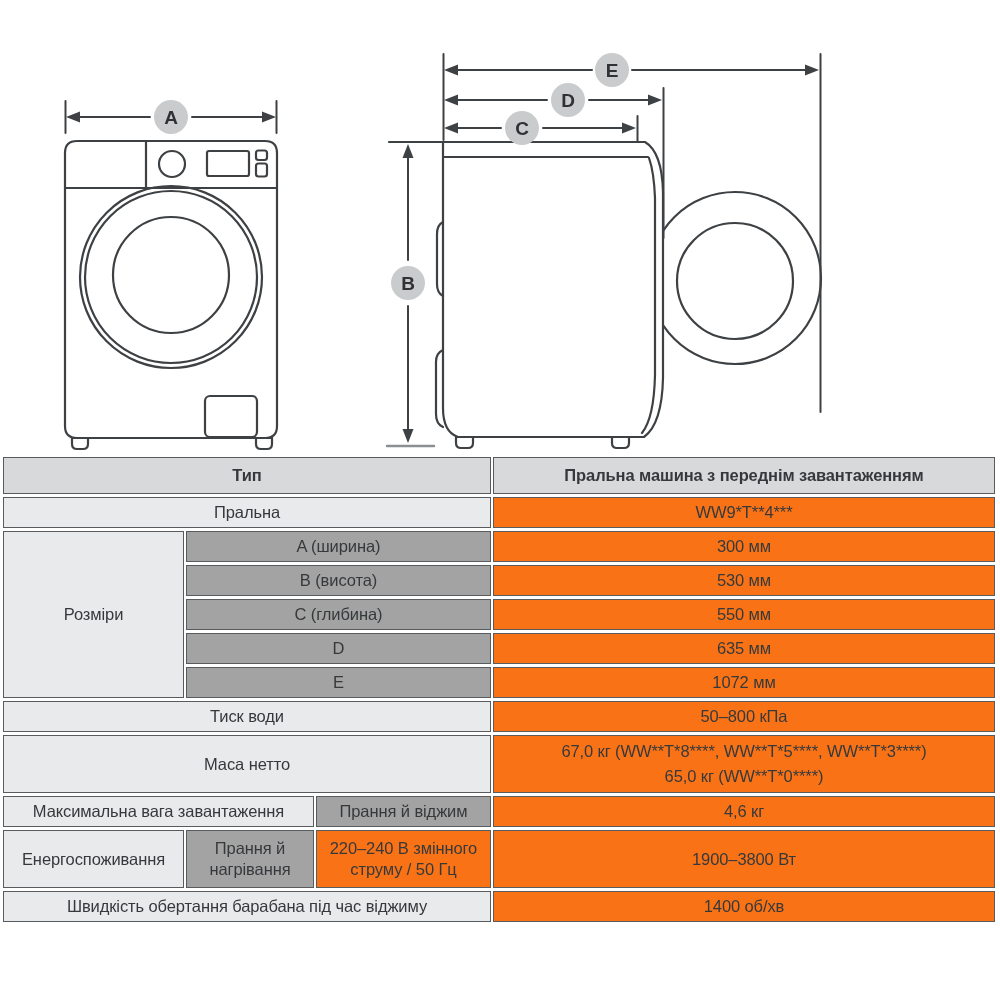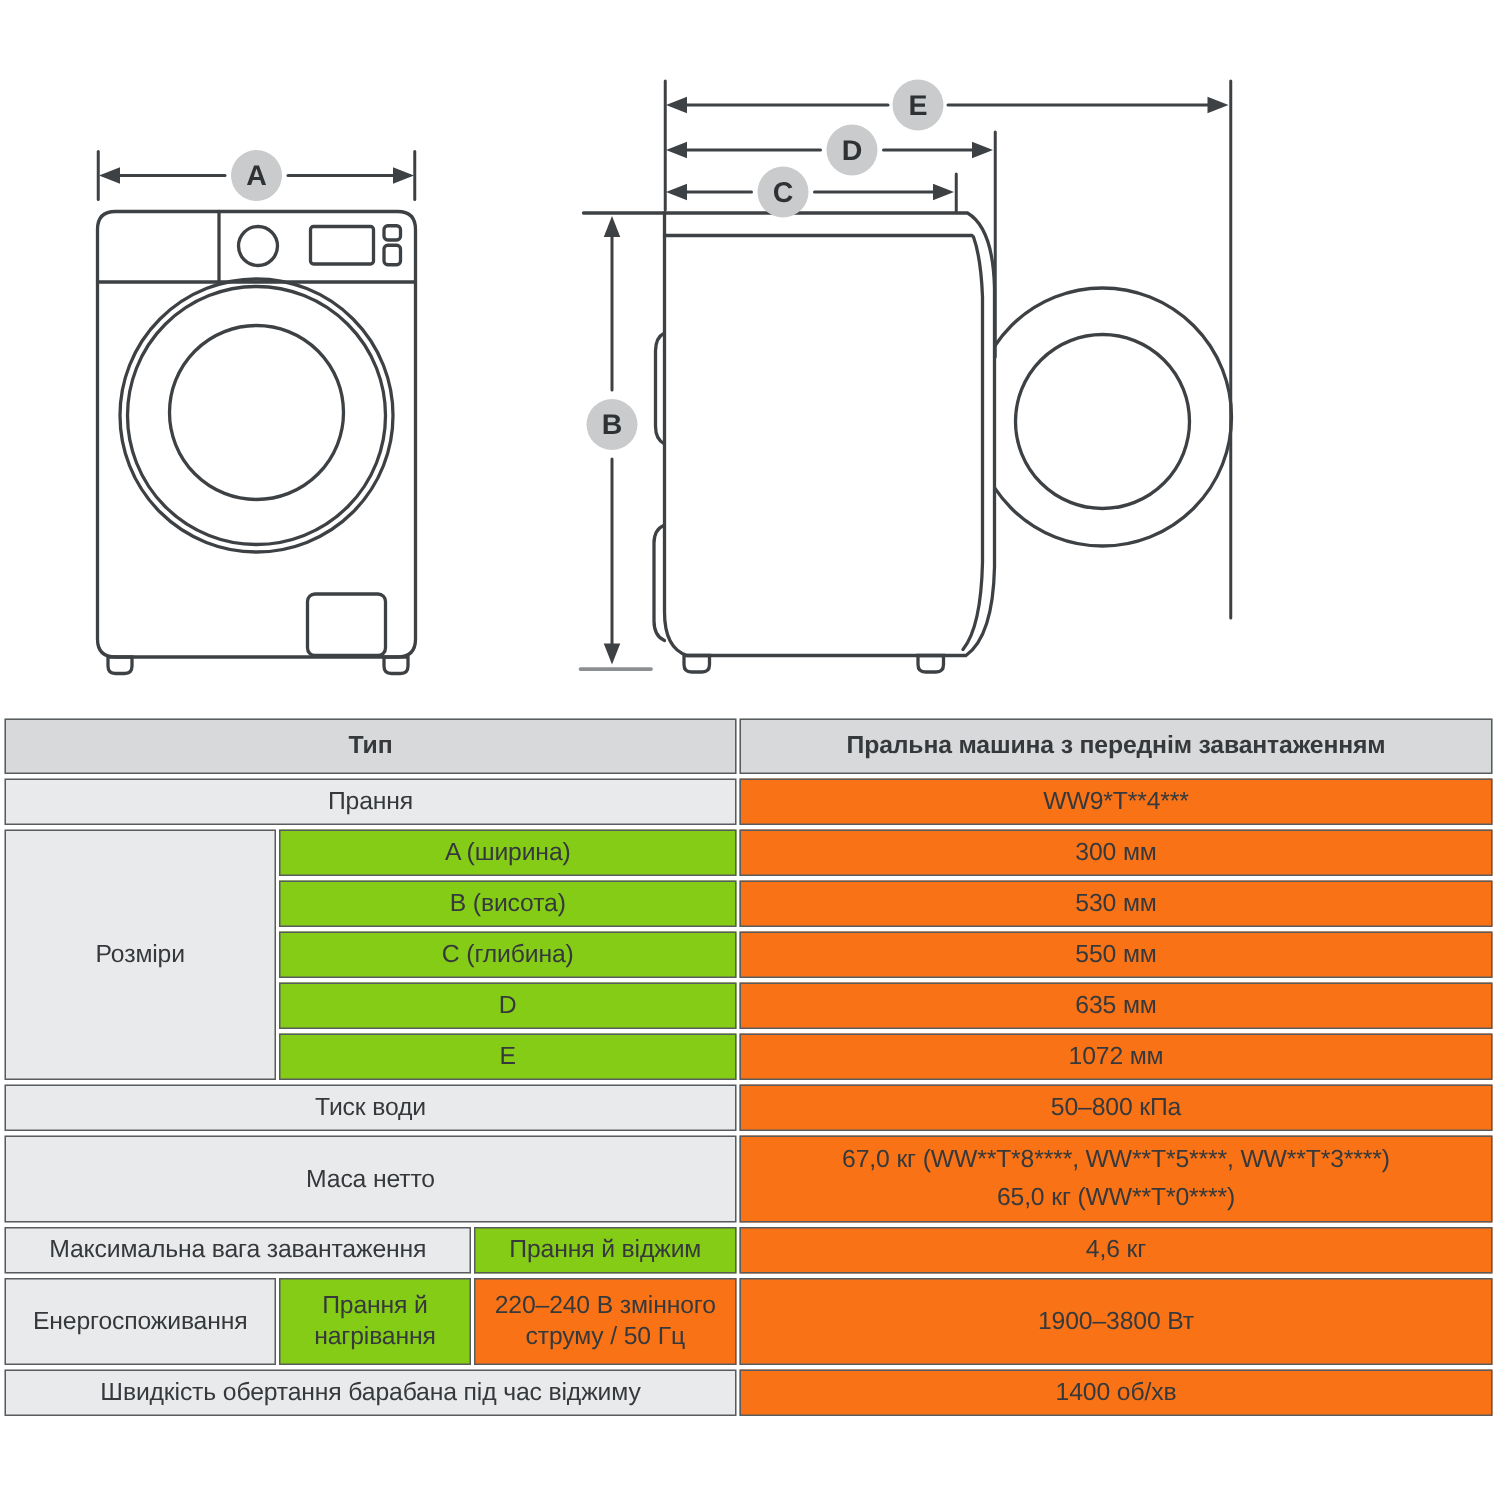--- a/index.html
+++ b/index.html
@@ -1,27 +1,27 @@
 <!DOCTYPE html>
 <html><head>
 <meta charset="utf-8">
 <style>
   html,body{margin:0;padding:0;background:#fff;}
   #page{position:relative;width:1000px;height:1000px;background:#fff;overflow:hidden;
         font-family:"Liberation Sans",sans-serif;color:#36393c;}
   #diagram-svg{position:absolute;left:0;top:0;}
 
-  #spec-table{position:absolute;left:1px;top:476px;width:996px;
+  #spec-table{position:absolute;left:1px;top:454px;width:996px;
               border-collapse:separate;border-spacing:2px 3px;table-layout:fixed;}
   #spec-table td{border:1.5px solid #595c5e;text-align:center;vertical-align:middle;
                  font-size:16.5px;line-height:1.25;padding:2px 8px;color:#36393c;
                  letter-spacing:-0.1px;}
   td.hd{background:#d8d9da;font-weight:bold;font-size:17px;height:31px;}
   td.lab{background:#e9eaeb;}
-  td.sub{background:#84cc16;}
+  td.sub{background:#a3a3a3;}
   td.val{background:#f97316;}
   tr.r{height:31px;}
   tr.r2{height:58px;}
   .wline{padding:2px 0;}
 </style>
 </head>
 <body>
 
 <div id="page">
 
@@ -121,21 +121,21 @@
         <col style="width:128px">
         <col style="width:175px">
         <col>
     </colgroup>
     <tbody>
       <tr class="r">
         <td class="hd" colspan="3">Тип</td>
         <td class="hd">Пральна машина з переднім завантаженням</td>
       </tr>
       <tr class="r">
-        <td class="lab" colspan="3">Прання</td>
+        <td class="lab" colspan="3">Пральна</td>
         <td class="val">WW9*T**4***</td>
       </tr>
       <tr class="r">
         <td class="lab" rowspan="5">Розміри</td>
         <td class="sub" colspan="2">A (ширина)</td>
         <td class="val">300 мм</td>
       </tr>
       <tr class="r">
         <td class="sub" colspan="2">B (висота)</td>
         <td class="val">530 мм</td>

